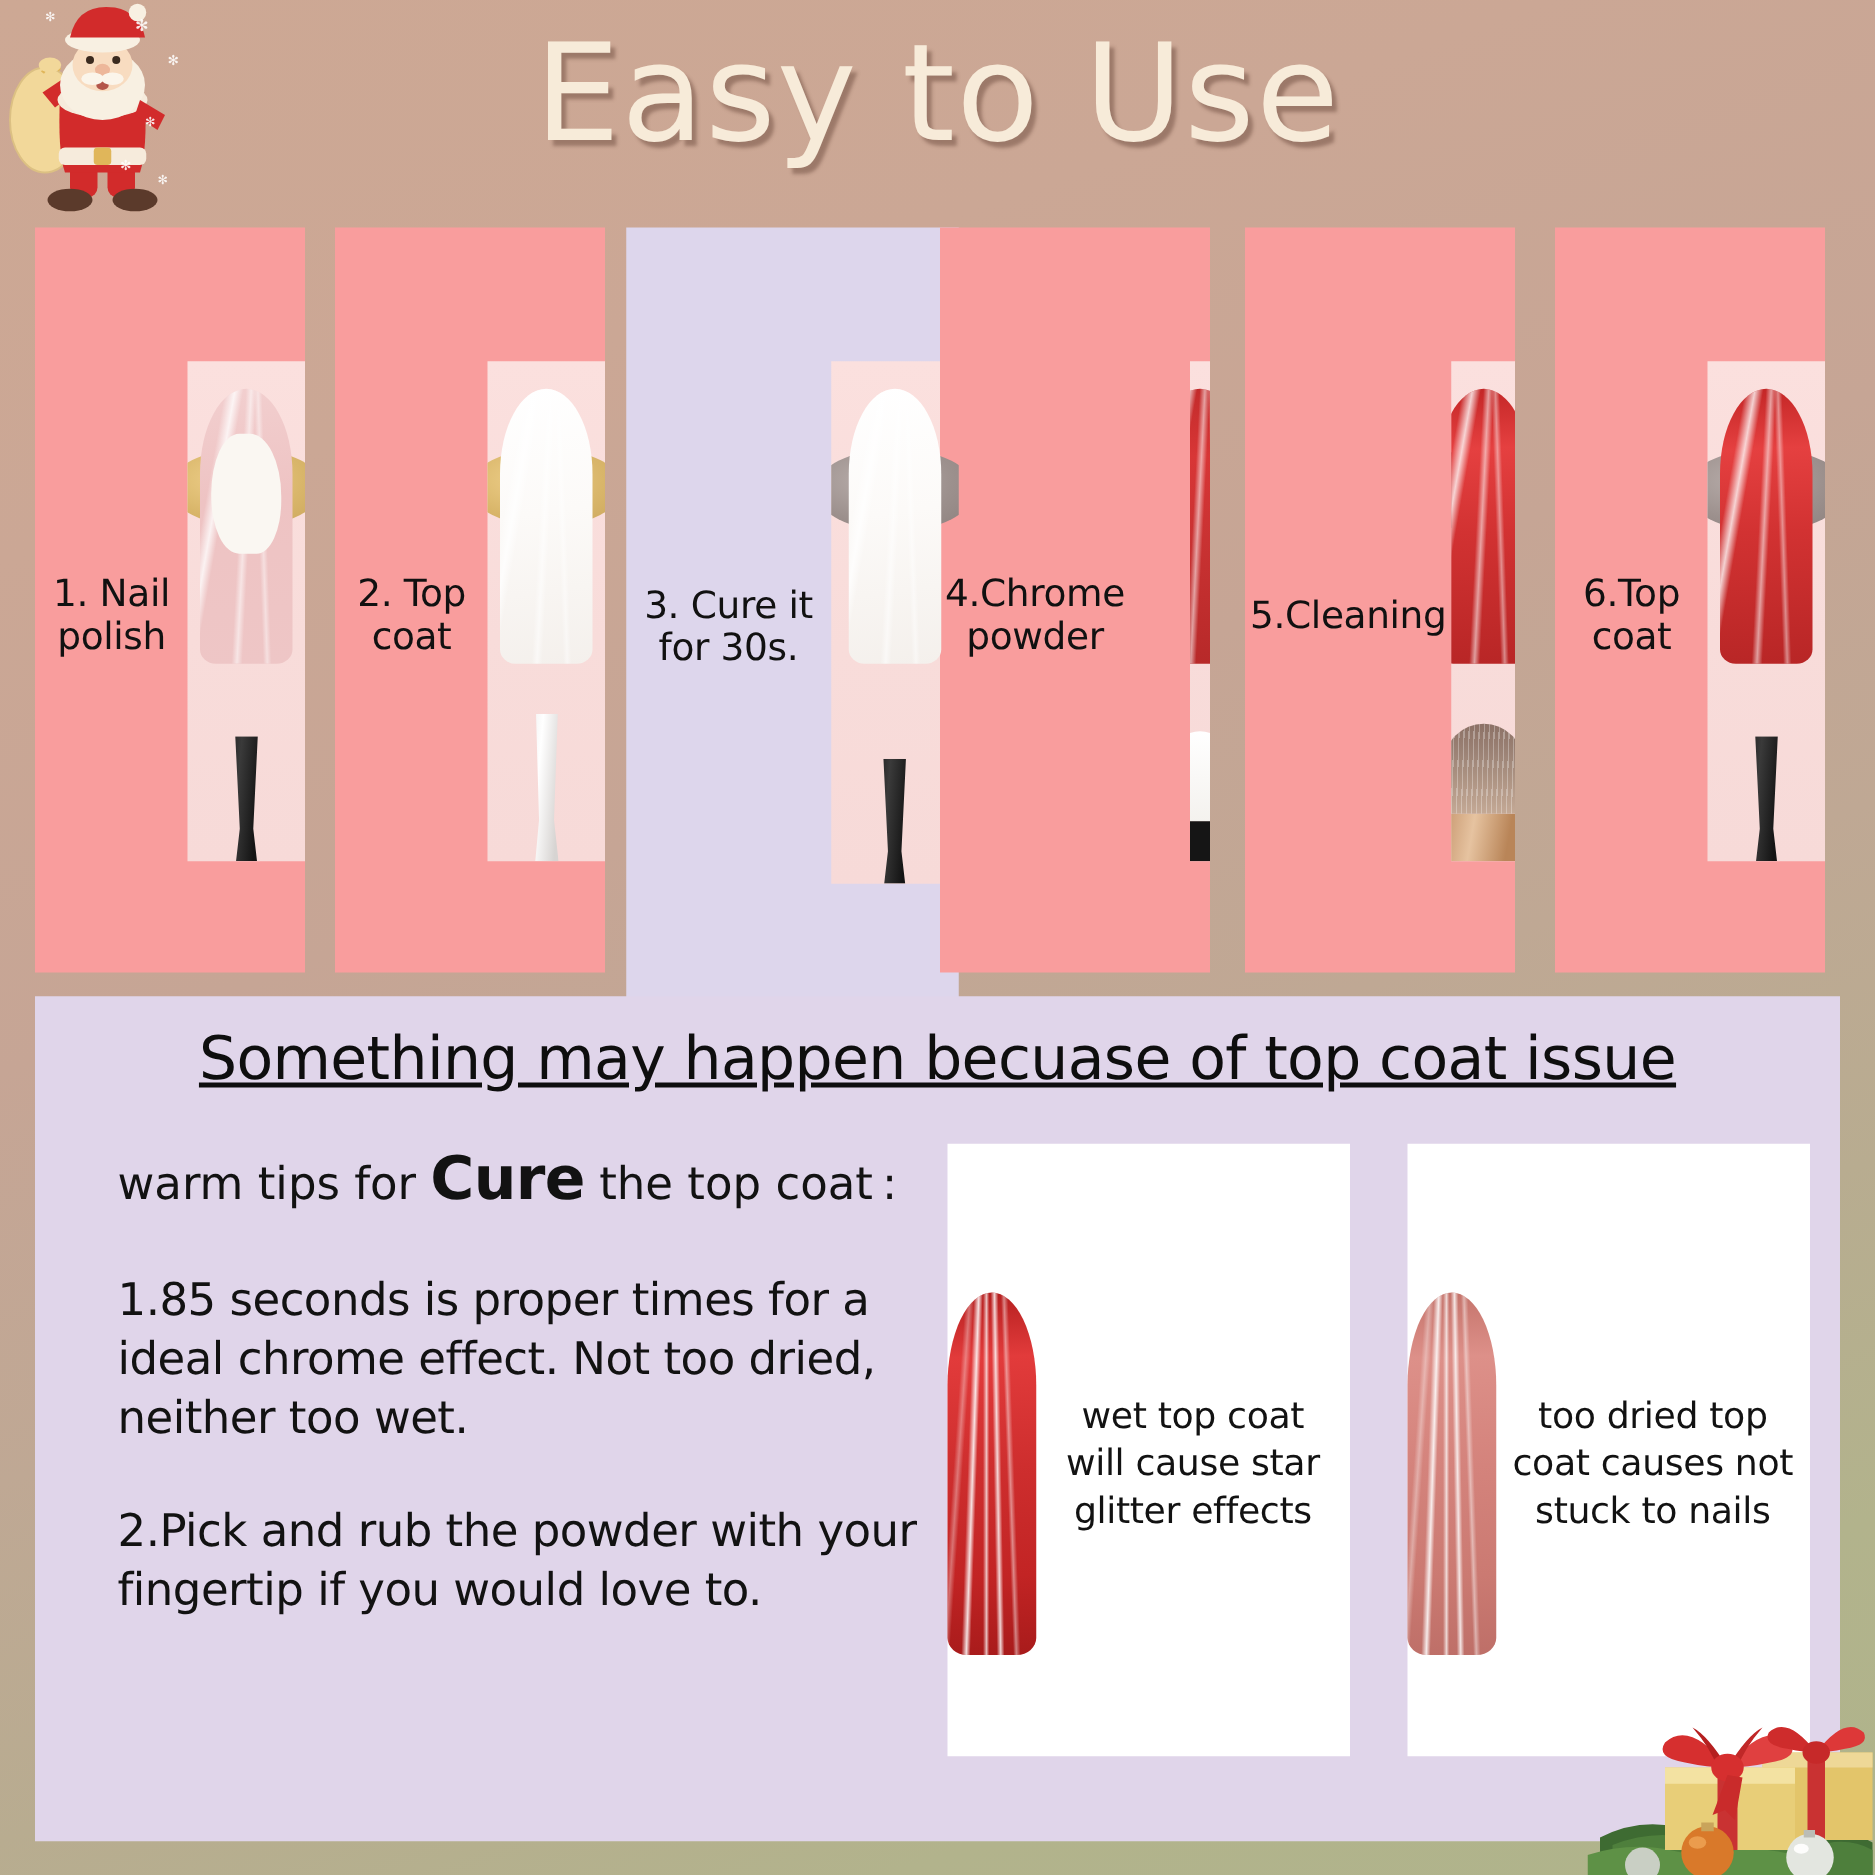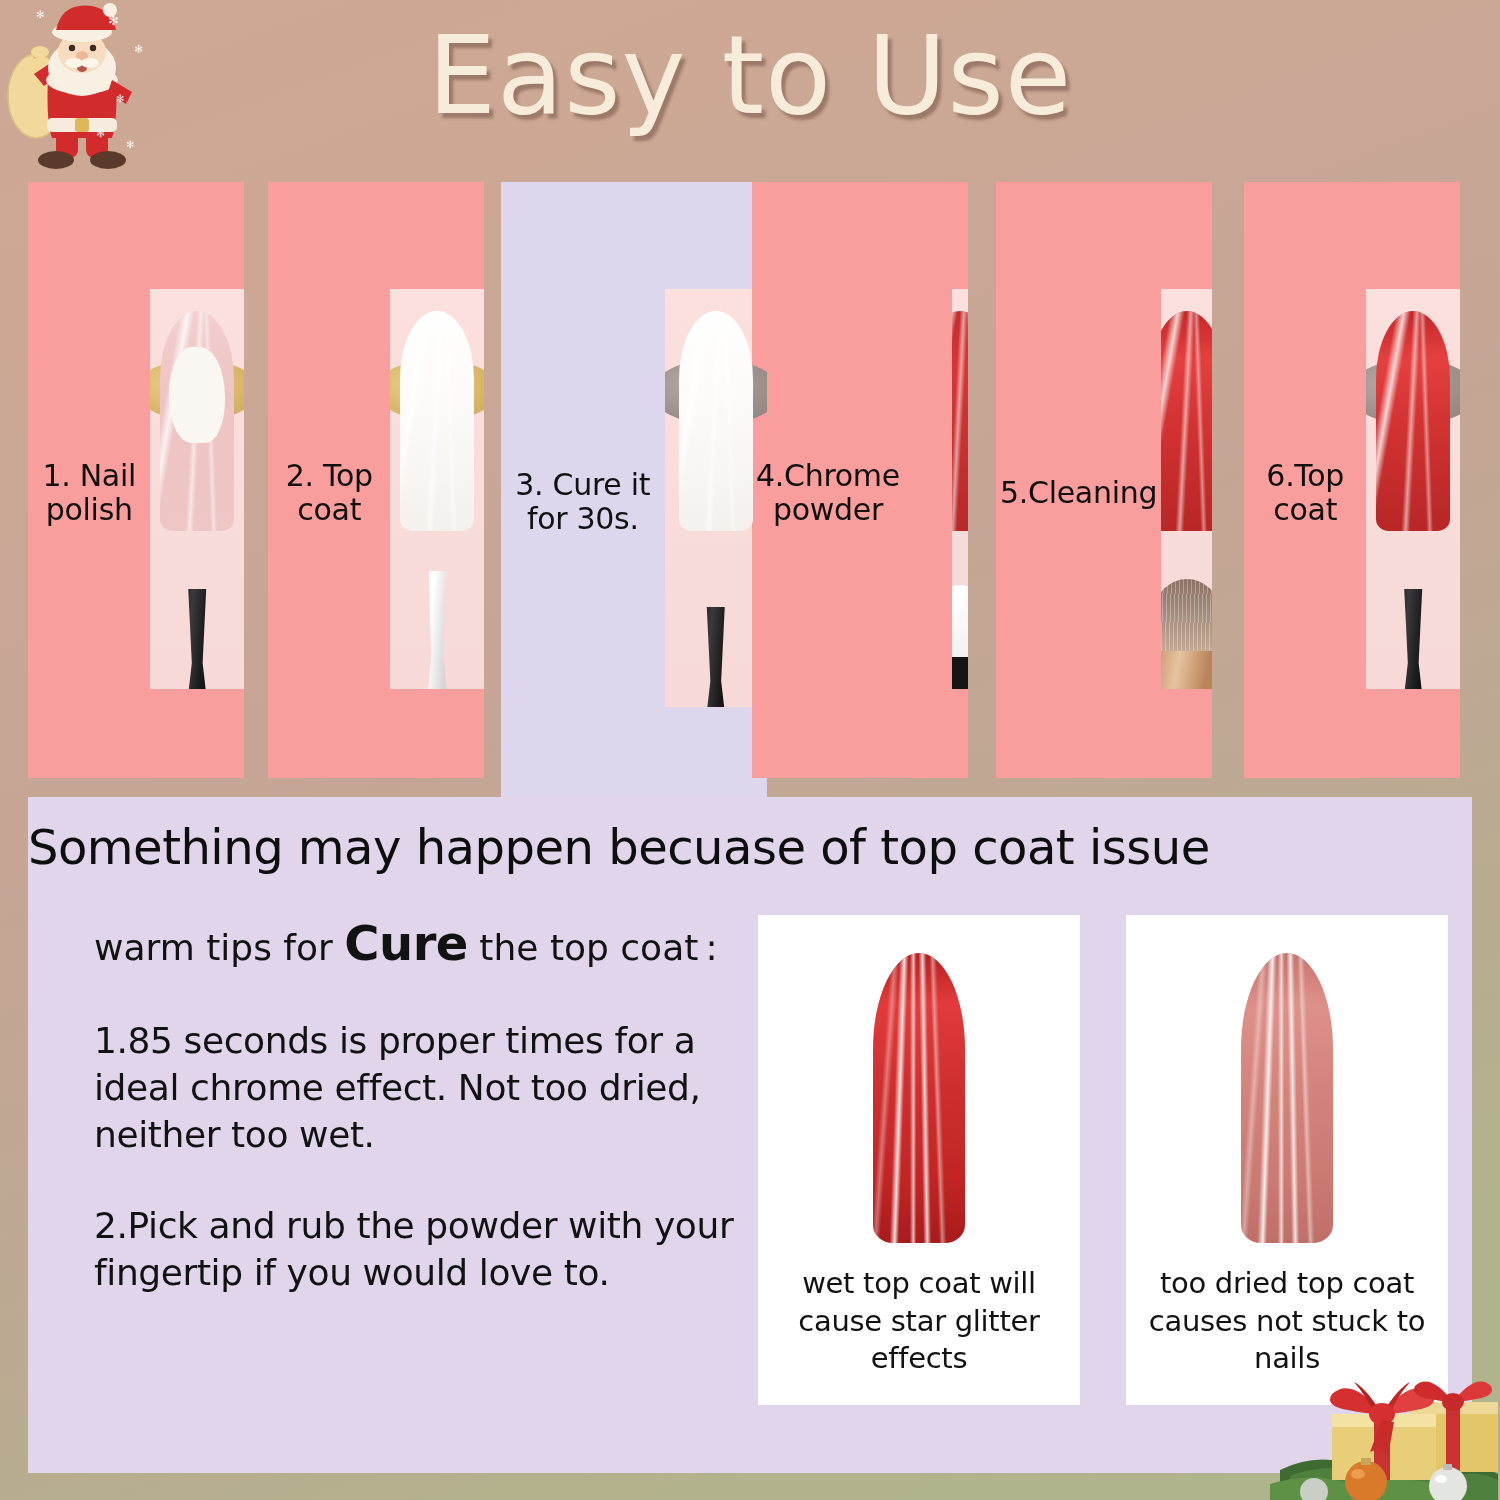--- a/index.html
+++ b/index.html
@@ -206,25 +206,27 @@
     position: absolute;
     left: 28px; top: 797px;
     width: 1444px; height: 676px;
     background: #E0D5EA;
     z-index: 10;
   }
   .bottom-heading {
     position: absolute;
     left: 0; top: 22px;
     width: 100%;
+    text-align: center;
     font-size: 48px;
     color: #0E0E0E;
     font-family: "DejaVu Sans", sans-serif;
     letter-spacing: -0.5px;
     white-space: nowrap;
+    text-decoration: underline;
   }
 
   .tips-col {
     position: absolute;
     left: 66px; top: 116px;
     width: 660px;
   }
   .tip-lead {
     font-size: 36px;
     line-height: 1.28;
@@ -245,21 +247,20 @@
     letter-spacing: -0.4px;
   }
 
   .example-box {
     position: absolute;
     top: 118px;
     width: 322px;
     height: 490px;
     background: #FFFFFF;
     display: flex;
-    flex-direction: column;
     align-items: center;
   }
   #example-left  { left: 730px; }
   #example-right { left: 1098px; }
 
   .example-nail {
     position: relative;
     margin-top: 38px;
     width: 92px;
     height: 290px;

